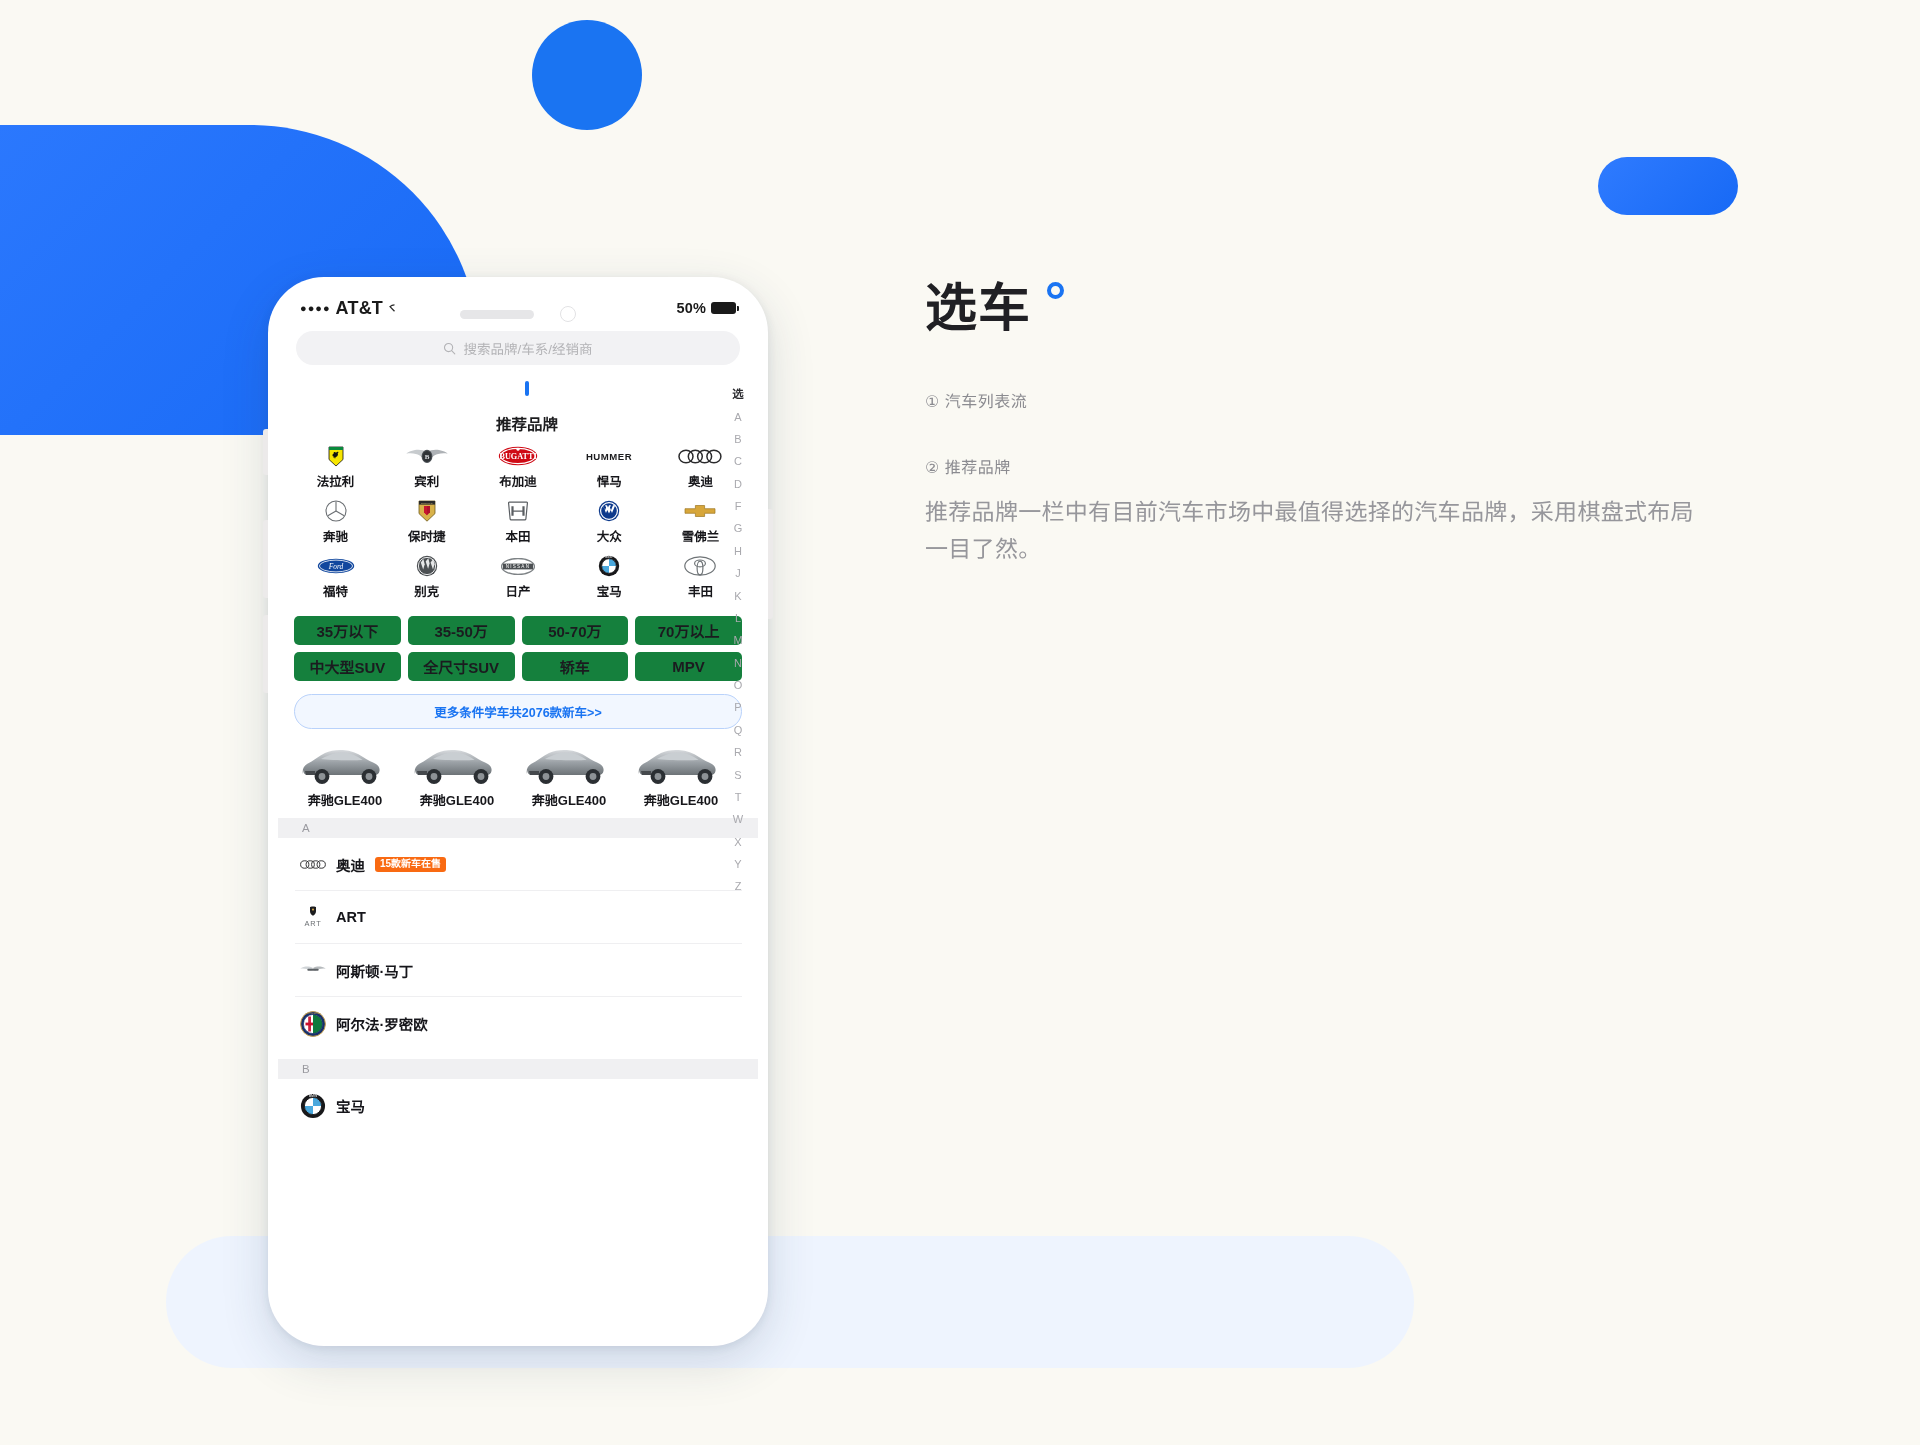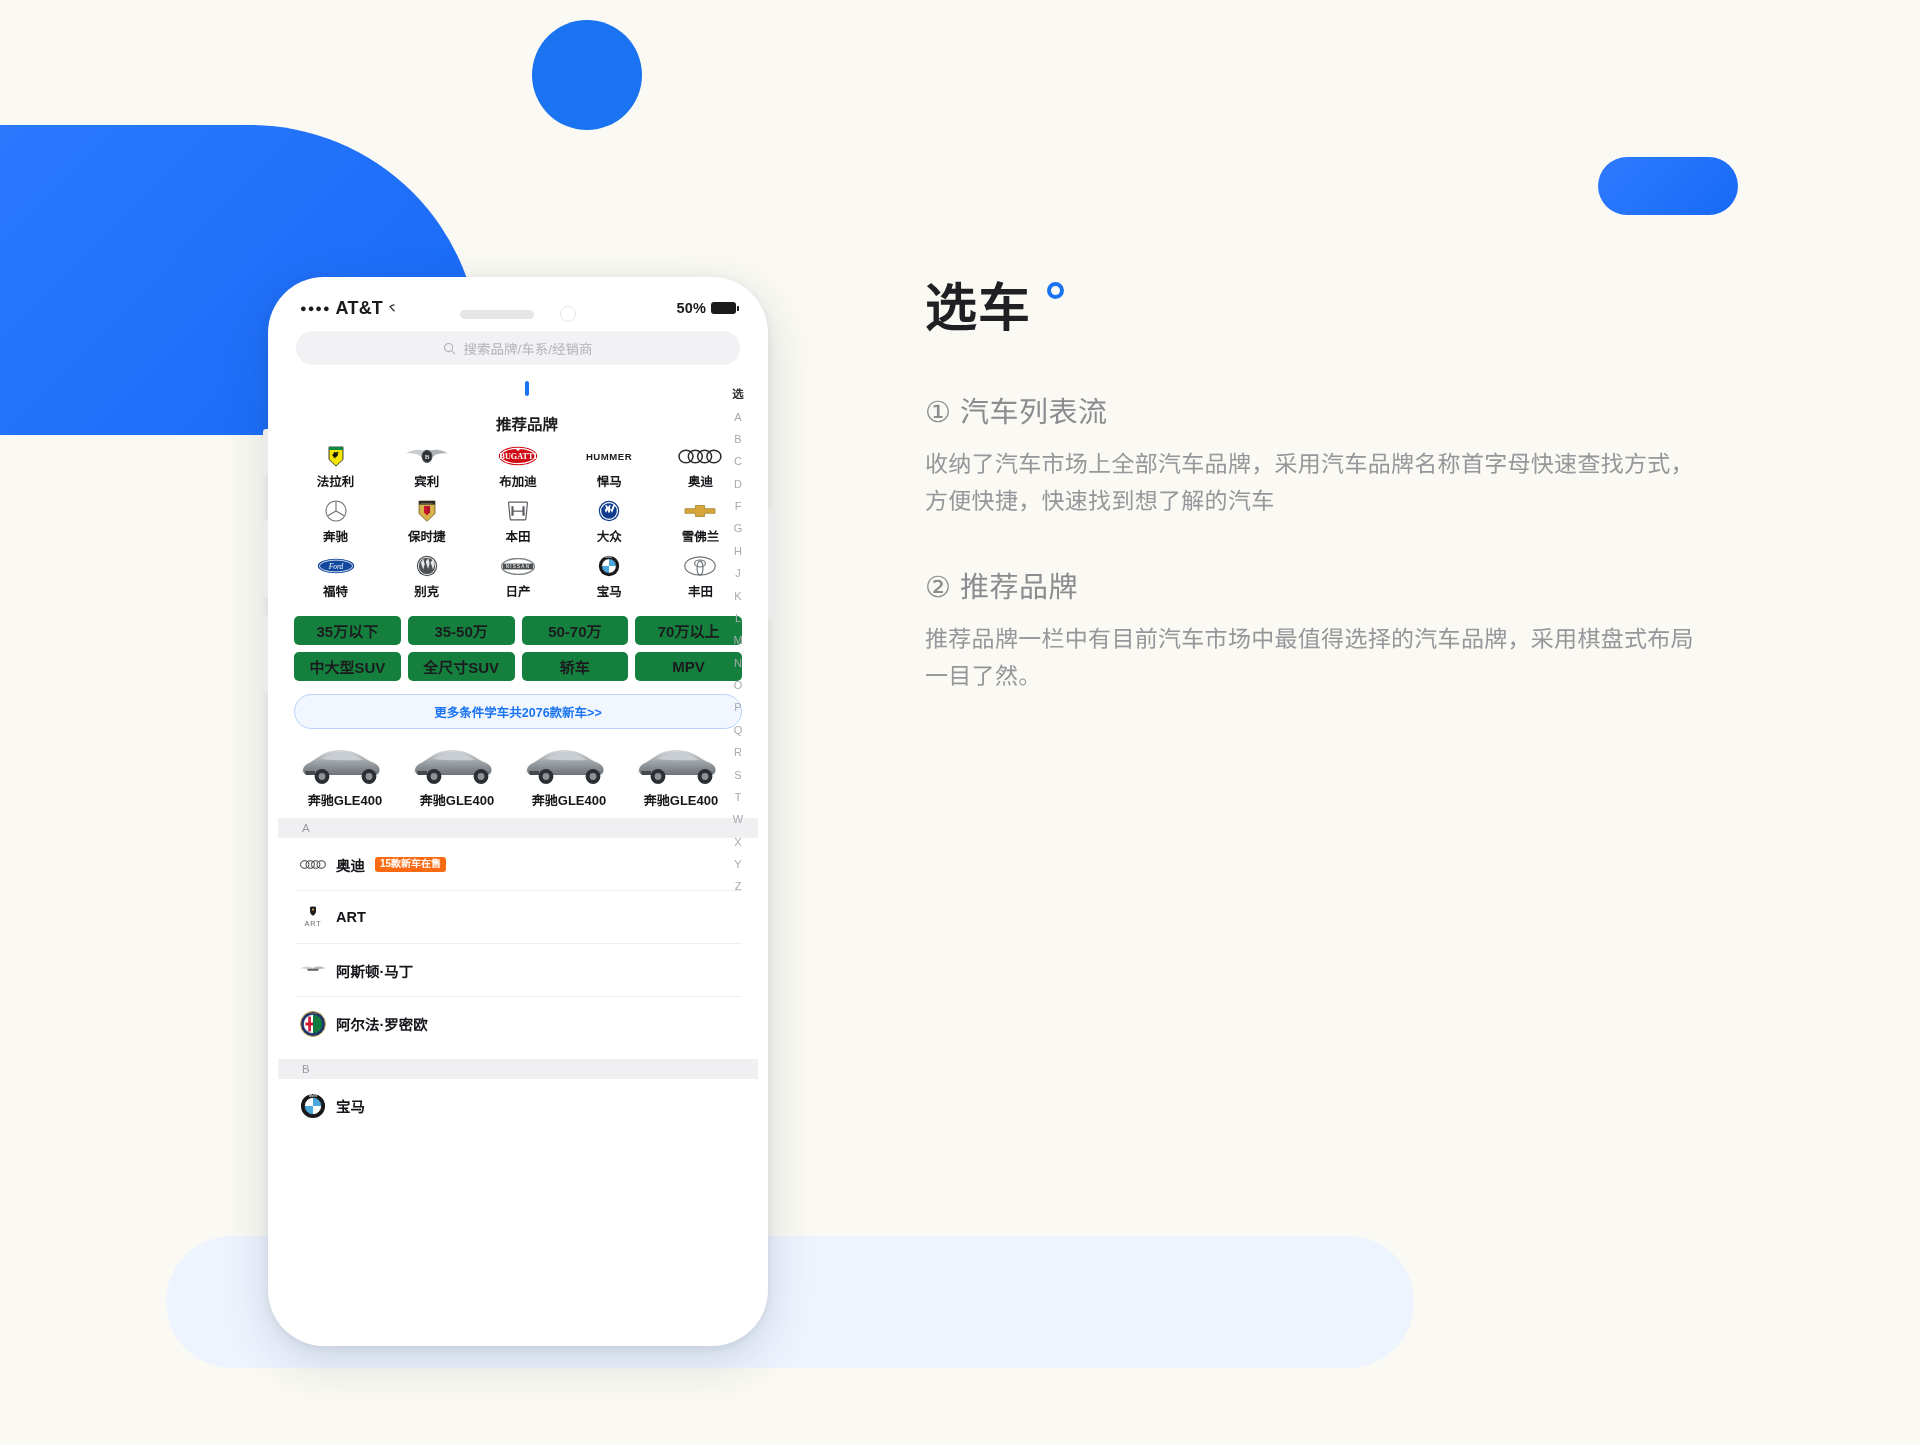--- a/index.html
+++ b/index.html
@@ -331,21 +331,21 @@
     right: -33px;
     top: 0px;
     width: 17px;
     height: 17px;
     border-radius: 50%;
     border: 4px solid #1a74f2;
   }
   .feature { margin-top: 54px; }
   .feature + .feature { margin-top: 42px; }
   .feat-head {
-    font-size: 29px;
+    font-size: 16px;
     color: #8b8b90;
     font-weight: 400;
     margin-bottom: 16px;
     letter-spacing: .5px;
   }
   .feat-body {
     font-size: 23px;
     color: #96969b;
     line-height: 1.62;
     letter-spacing: .3px;
@@ -777,20 +777,19 @@
 </div>
 
 <div class="right-panel">
   <div class="panel-title">
     <span>选车</span>
     <span class="title-dot"></span>
   </div>
 
   <div class="feature">
     <div class="feat-head">① 汽车列表流</div>
-    <div class="feat-body">收纳了汽车市场上全部汽车品牌，采用汽车品牌名称首字母快速查找方式，方便快捷，快速找到想了解的汽车</div>
   </div>
 
   <div class="feature">
     <div class="feat-head">② 推荐品牌</div>
     <div class="feat-body">推荐品牌一栏中有目前汽车市场中最值得选择的汽车品牌，采用棋盘式布局一目了然。</div>
   </div>
 </div>
 
 </body></html>

